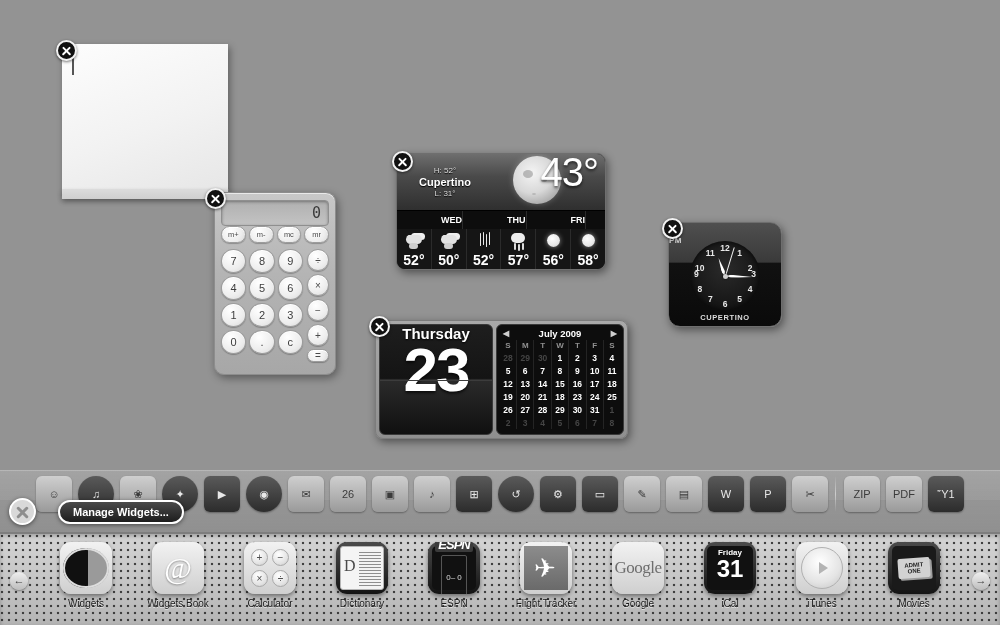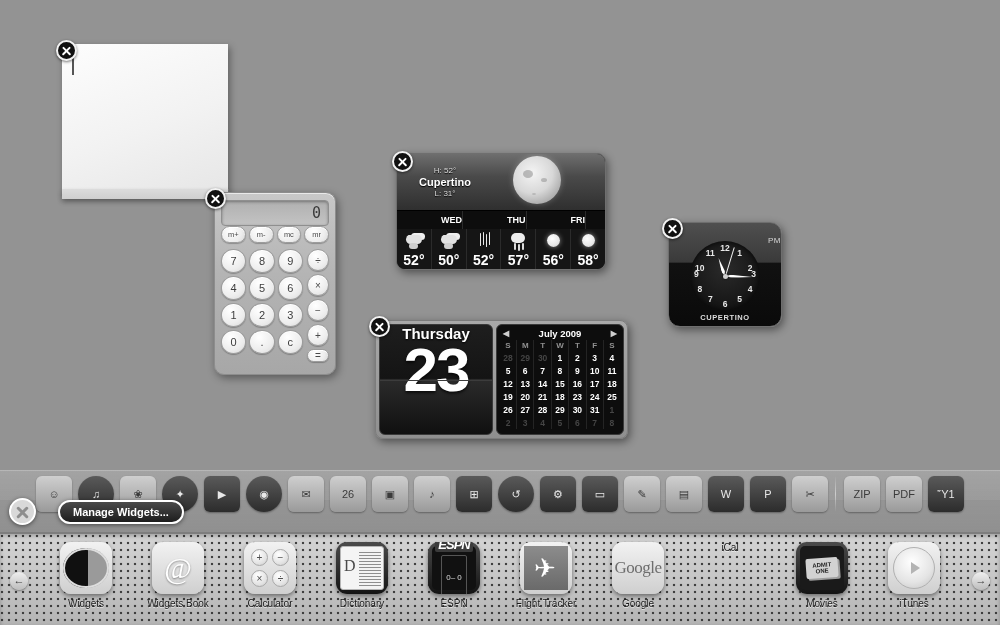--- a/index.html
+++ b/index.html
@@ -175,21 +175,21 @@
 
   
   #clock{
     position:absolute; left:668px; top:222px; width:114px; height:105px;
     border-radius:12px;
     background:linear-gradient(180deg,#4f4f4f 0%,#3a3a3a 38%,#111 39%,#0a0a0a 100%);
     border:1px solid #6e6e6e;
     box-shadow:2px 3px 8px rgba(0,0,0,.45);
   }
   #clock .pm{
-    text-align:right; color:#d7d7d7; font-size:8px; font-weight:normal;
+    text-align:left; color:#d7d7d7; font-size:8px; font-weight:bold;
     margin-top:13px; letter-spacing:.5px;
   }
   #clock .face{
     position:absolute; left:50%; top:18px; transform:translateX(-50%);
     width:70px; height:70px; border-radius:50%;
     background:radial-gradient(circle at 50% 40%, #2a2a2a, #151515 70%, #0b0b0b);
     box-shadow:inset 0 0 6px rgba(0,0,0,.8);
   }
   #clock .num{
     position:absolute; width:12px; text-align:center;
@@ -448,20 +448,21 @@
 <div class="closebtn" style="left:205px;top:188px;"></div>
 
 <div id="weather">
   <div class="top">
     <div class="cityblock">
       <span class="hi">H: 52°</span>
       <span class="city">Cupertino</span>
       <span class="lo">L: 31°</span>
     </div>
     <div class="moon"></div>
+    <div class="bigtemp">43°</div>
   </div>
   <div class="days">
     <div>WED</div>
     <div>THU</div>
     <div>FRI</div>
     <div>SAT</div>
     <div>SUN</div>
     <div>MON</div>
   </div>
   <div class="fc">
@@ -747,35 +748,41 @@
     </div>
 
     <div class="witem">
       <div class="wtile">
         <span class="art-google">Google</span>
       </div>
       <div class="wlabel">Google</div>
     </div>
 
     <div class="witem">
+      <div class="wtile dark">
+        <div class="art-ical">
+          <div class="h">Friday</div>
+          <div class="n">31</div>
+        </div>
+      </div>
       <div class="wlabel">iCal</div>
+    </div>
+
+    <div class="witem">
+      <div class="wtile">
+        <div class="art-itunes">
+            <span class="ply"></span>
+          </div>
+      </div>
+      <div class="wlabel">iTunes</div>
     </div>
 
     <div class="witem">
       <div class="wtile dark">
         <div class="art-movies">
           <span class="tick">ADMIT ONE</span>
         </div>
       </div>
       <div class="wlabel">Movies</div>
     </div>
 
-    <div class="witem">
-      <div class="wtile">
-        <div class="art-itunes">
-            <span class="ply"></span>
-          </div>
-      </div>
-      <div class="wlabel">iTunes</div>
-    </div>
-
   </div>
 </div>
 
 </body></html>

